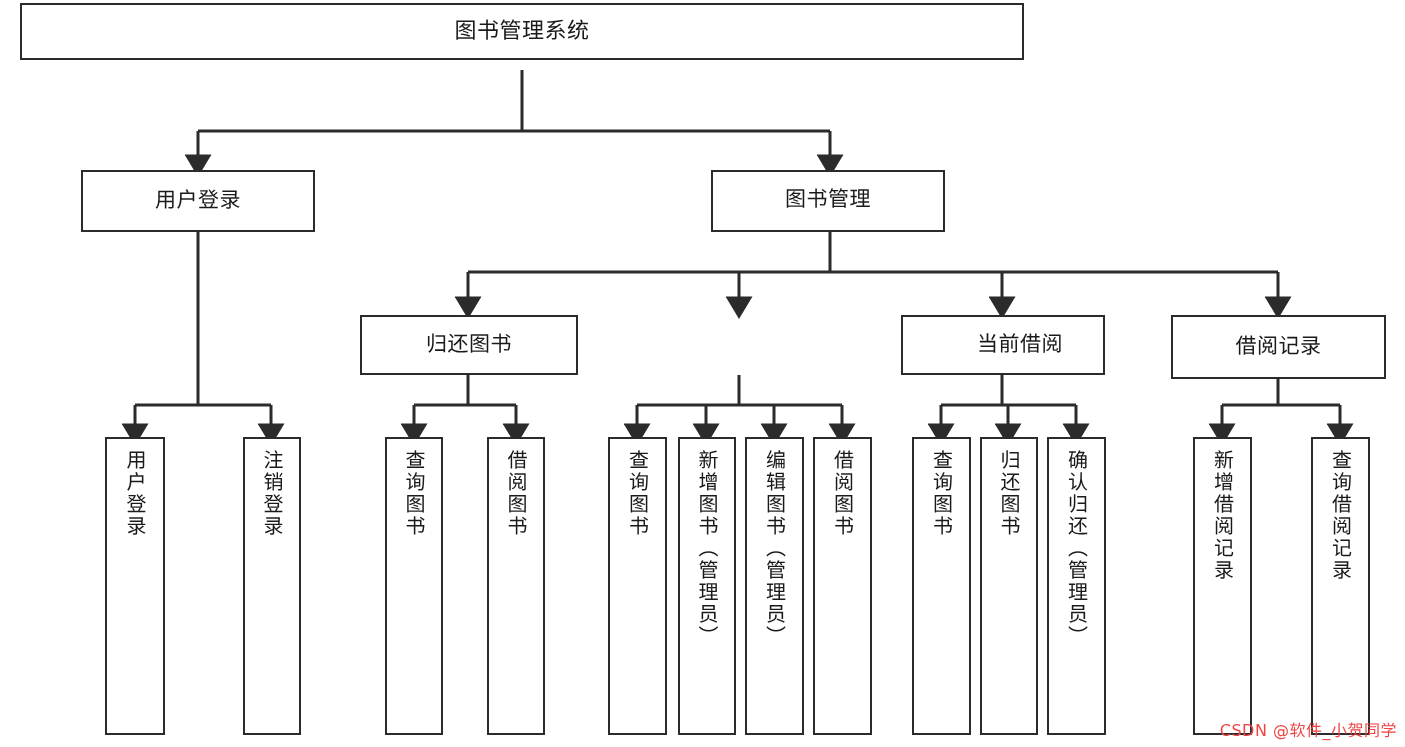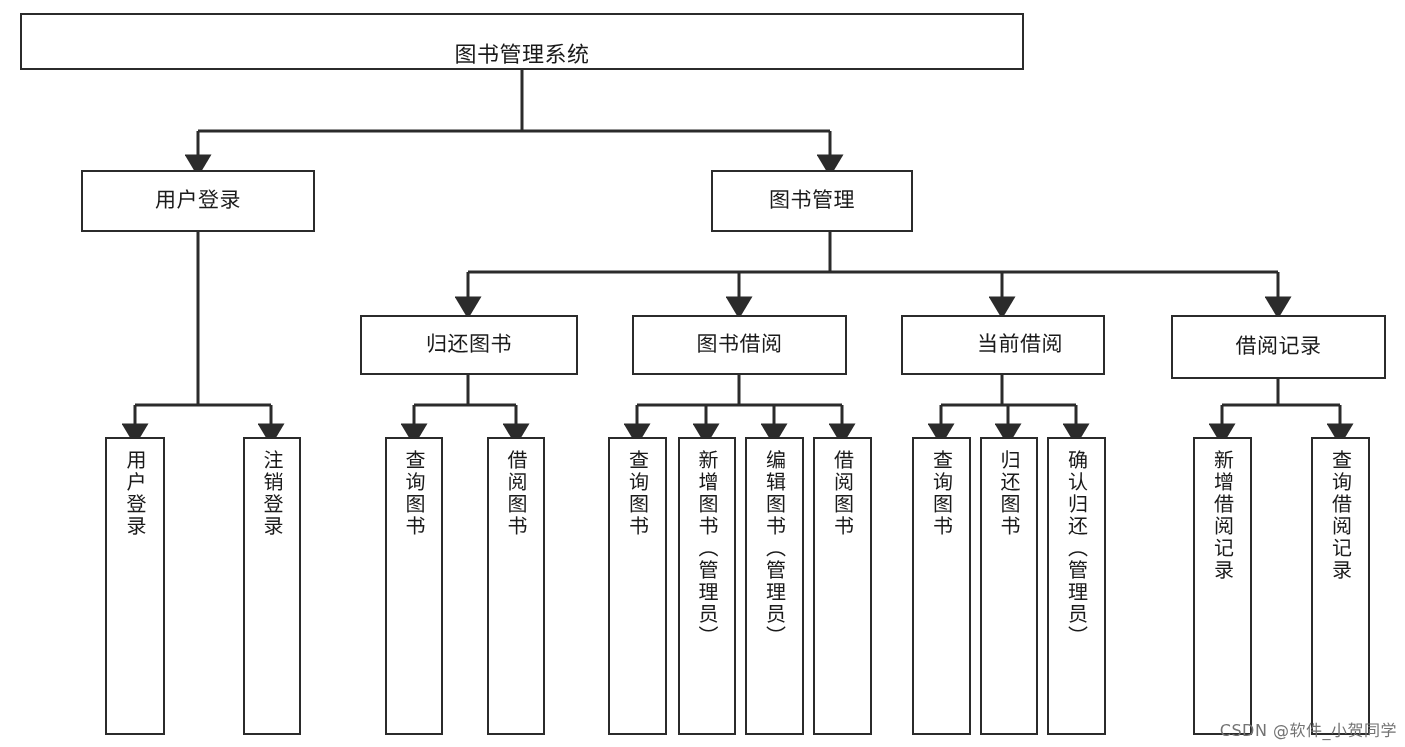--- a/index.html
+++ b/index.html
@@ -66,21 +66,21 @@
     width: 1405px;
     height: 747px;
     pointer-events: none;
   }
   
   #watermark {
     position: absolute;
     right: 8px;
     bottom: 6px;
     font-size: 16px;
-    color: #737373;
+    color: #ef4444;
     letter-spacing: 0.5px;
     white-space: nowrap;
     user-select: none;
   }
 </style>
 </head>
 <body>
 
 <div id="diagram-root">
 
@@ -128,39 +128,36 @@
       <path d="M1076,405 L1076,430" marker-end="url(#arrowhead)"></path>
 
       <path d="M1278,375 L1278,405"></path>
       <path d="M1222,405 L1340,405"></path>
       <path d="M1222,405 L1222,430" marker-end="url(#arrowhead)"></path>
       <path d="M1340,405 L1340,430" marker-end="url(#arrowhead)"></path>
 
     </g>
   </svg>
 
-  <div class="node root horiz" style="left:20px; top:13px; width:1004px; height:57px;align-items:flex-end;">
+  <div class="node root horiz" style="left:20px; top:3px; width:1004px; height:57px;">
     <span class="node-label">图书管理系统</span>
   </div>
 
   <div class="node horiz" style="left:81px; top:170px; width:234px; height:62px;">
     <span class="node-label">用户登录</span>
   </div>
 
-  <div class="node horiz" style="left:711px; top:170px; width:202px; height:62px;">
+  <div class="node horiz" style="left:711px; top:170px; width:234px; height:62px;font-family:Liberation Mono, monospace;">
     <span class="node-label">图书管理</span>
   </div>
 
   <div class="node horiz" style="left:360px; top:315px; width:218px; height:60px;">
     <span class="node-label">归还图书</span>
   </div>
 
-  <div class="node horiz" style="left:632px; top:315px; width:215px; height:60px;">
-    <span class="node-label">图书借阅</span>
-  </div>
 
   <div class="node horiz" style="left:901px; top:315px; width:204px; height:60px;padding-left:34px;">
     <span class="node-label">当前借阅</span>
   </div>
 
   <div class="node horiz" style="left:1171px; top:315px; width:215px; height:64px;">
     <span class="node-label">借阅记录</span>
   </div>
 
   <div class="node vert" style="left:105px; top:437px; width:60px; height:298px;">

